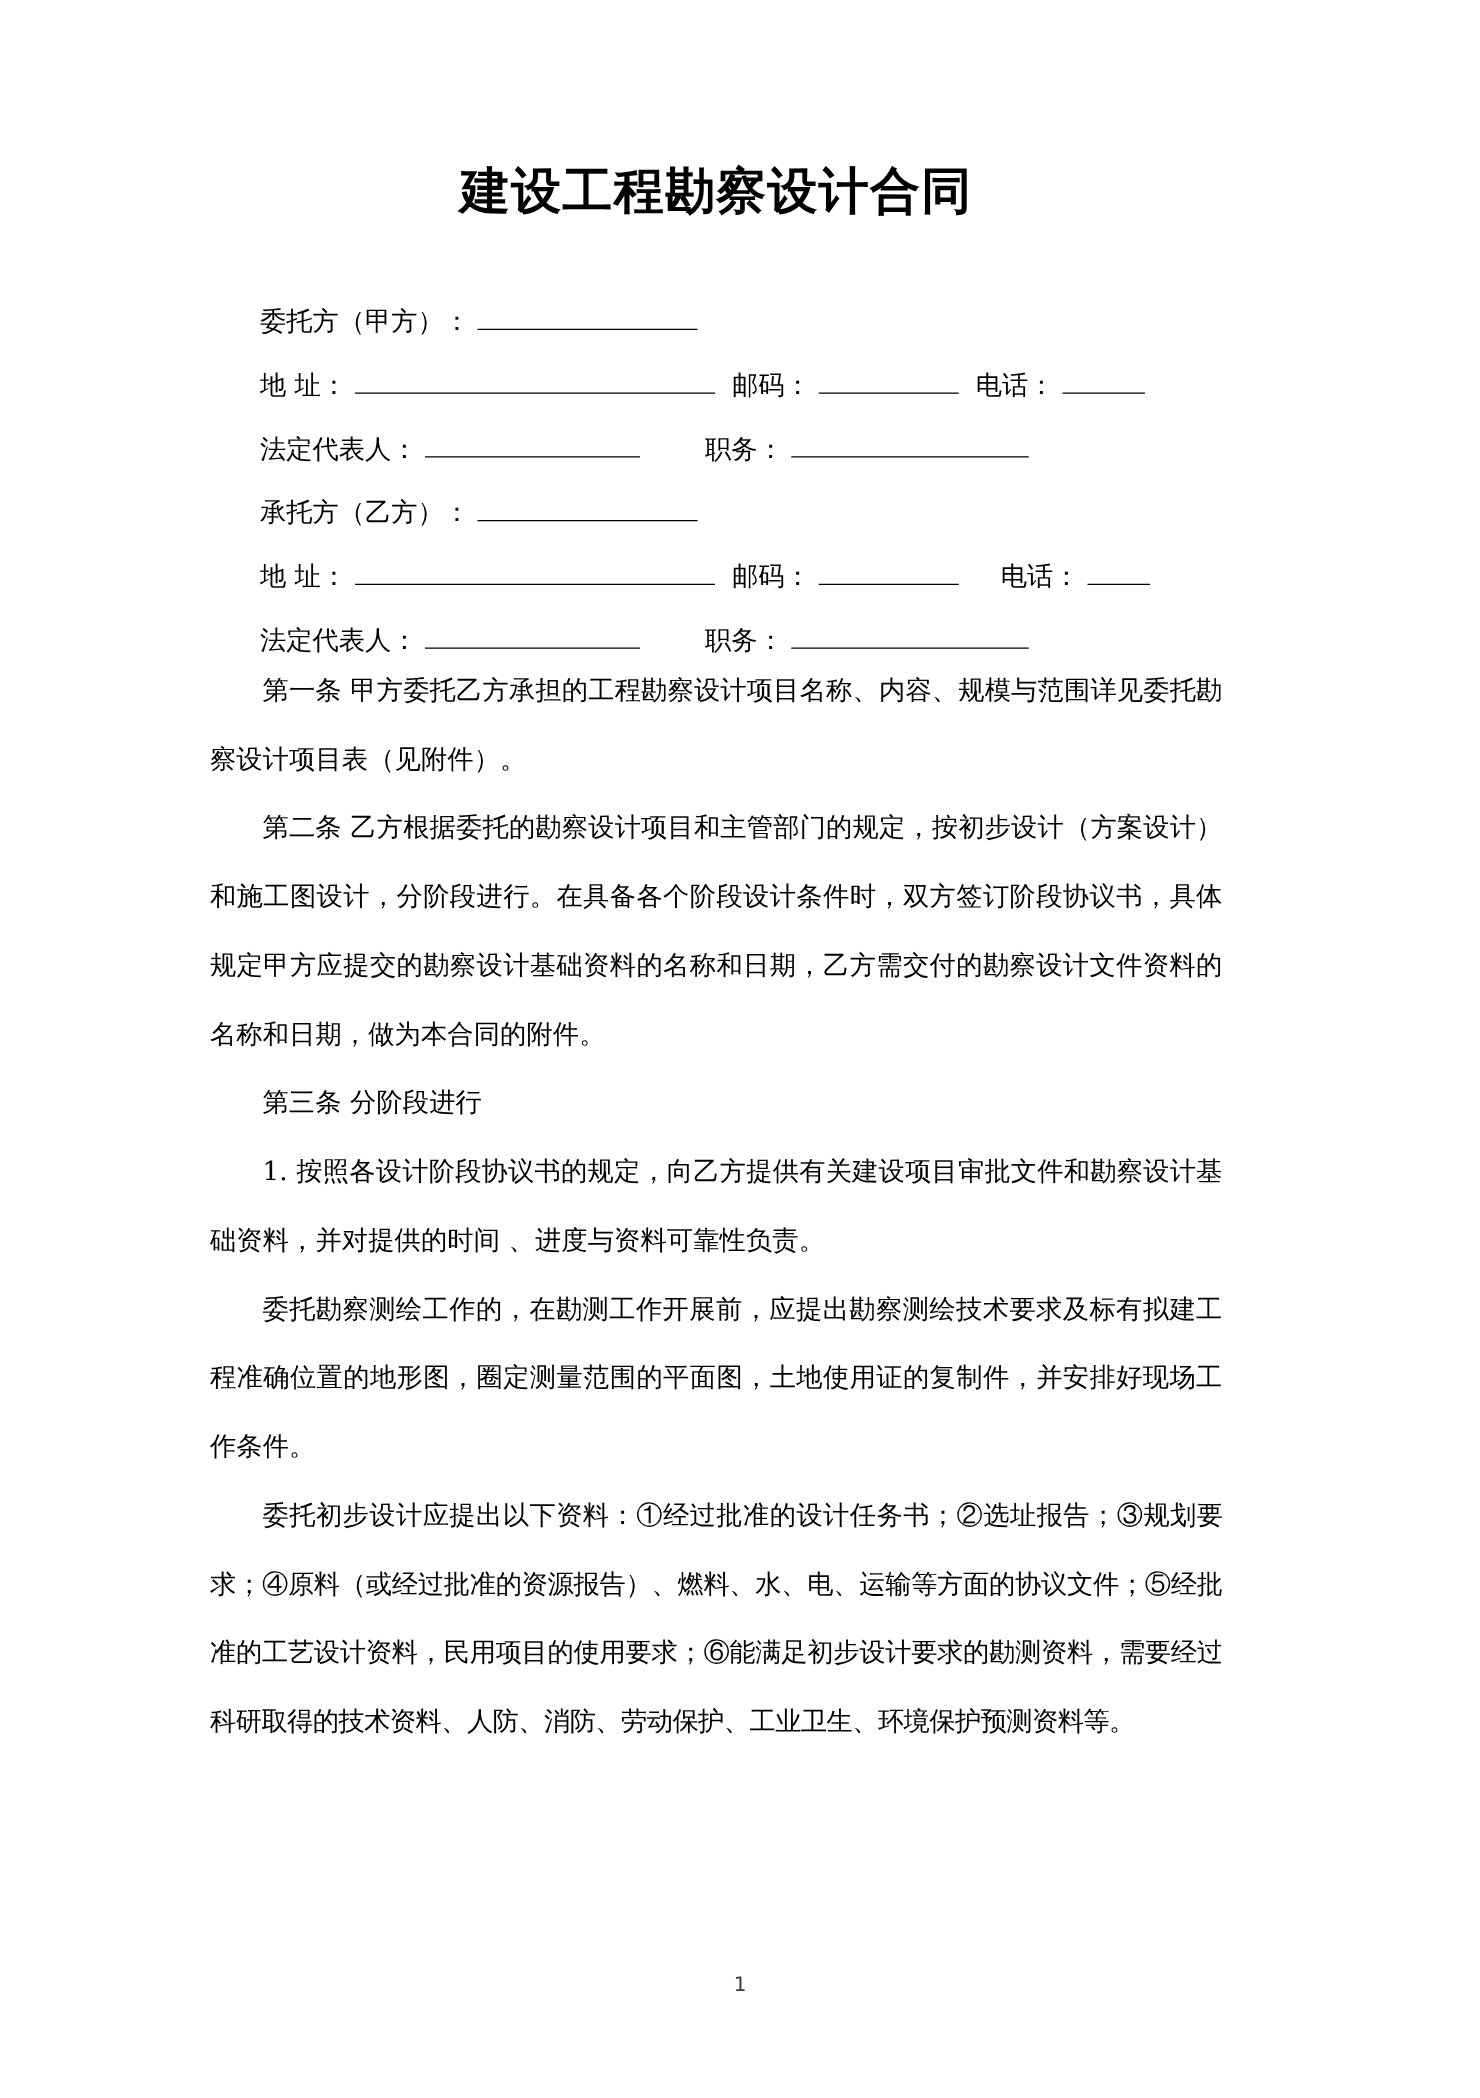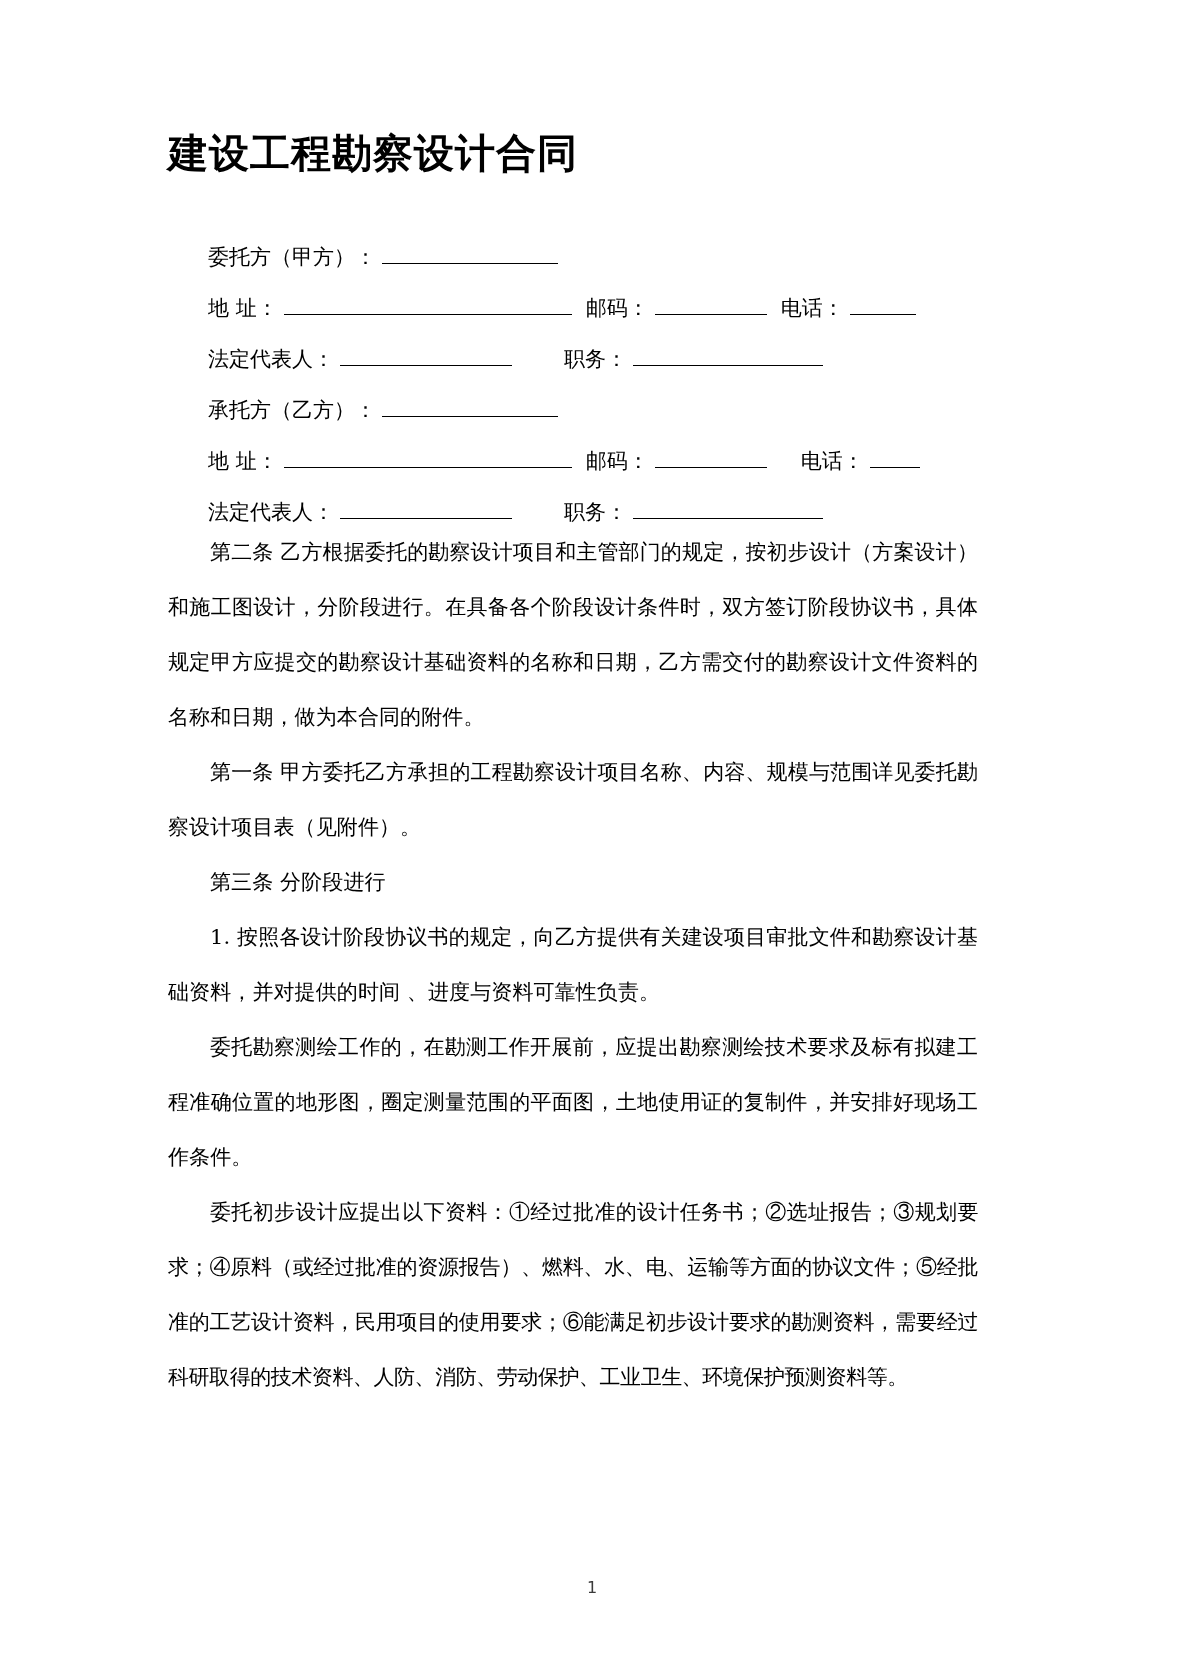--- a/index.html
+++ b/index.html
@@ -22,20 +22,21 @@
   }
   .doc-body {
     position: absolute;
     left: 168px;
     top: 0;
     width: 810px;
   }
 
   
   .doc-title {
+    text-align: center;
     font-family: "DejaVu Sans", "Liberation Sans", sans-serif;
     font-weight: bold;
     font-size: 40px;
     letter-spacing: 1px;
     margin: 0;
     padding-top: 131px;
     line-height: 1.1;
     color: #000;
   }
 
@@ -159,23 +160,23 @@
         <span class="fl-label">法定代表人：</span>
         <span class="blank" style="width:172px;"></span>
         <span class="gap-lg"></span>
         <span class="fl-label">职务：</span>
         <span class="blank" style="width:190px;"></span>
       </div>
 
     </div>
 
 
+    <p class="para indent">第一条 甲方委托乙方承担的工程勘察设计项目名称、内容、规模与范围详见委托勘察设计项目表（见附件）。</p>
+
     <p class="para indent">第二条 乙方根据委托的勘察设计项目和主管部门的规定，按初步设计（方案设计）和施工图设计，分阶段进行。在具备各个阶段设计条件时，双方签订阶段协议书，具体规定甲方应提交的勘察设计基础资料的名称和日期，乙方需交付的勘察设计文件资料的名称和日期，做为本合同的附件。</p>
-
-    <p class="para indent">第一条 甲方委托乙方承担的工程勘察设计项目名称、内容、规模与范围详见委托勘察设计项目表（见附件）。</p>
 
     <p class="para indent">第三条 分阶段进行</p>
 
     <p class="para indent">1. 按照各设计阶段协议书的规定，向乙方提供有关建设项目审批文件和勘察设计基础资料，并对提供的时间 、进度与资料可靠性负责。</p>
 
     <p class="para indent">委托勘察测绘工作的，在勘测工作开展前，应提出勘察测绘技术要求及标有拟建工程准确位置的地形图，圈定测量范围的平面图，土地使用证的复制件，并安排好现场工作条件。</p>
 
     <p class="para indent tight">委托初步设计应提出以下资料：①经过批准的设计任务书；②选址报告；③规划要求；④原料（或经过批准的资源报告）、燃料、水、电、运输等方面的协议文件；⑤经批准的工艺设计资料，民用项目的使用要求；⑥能满足初步设计要求的勘测资料，需要经过科研取得的技术资料、人防、消防、劳动保护、工业卫生、环境保护预测资料等。</p>
 
   </div>

